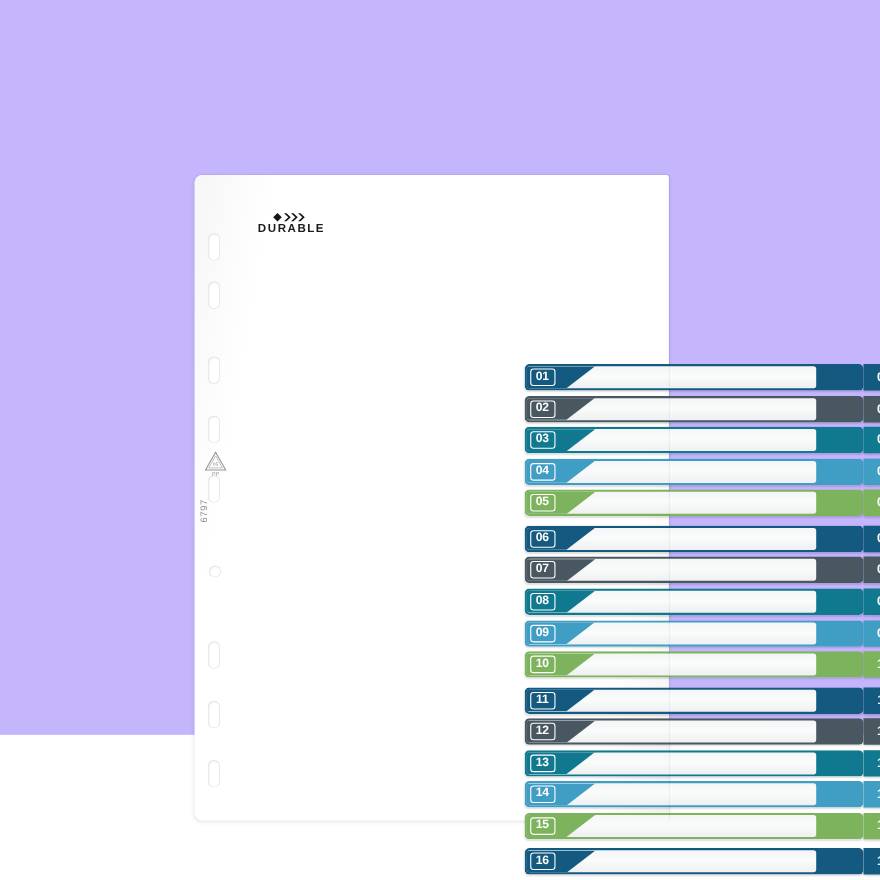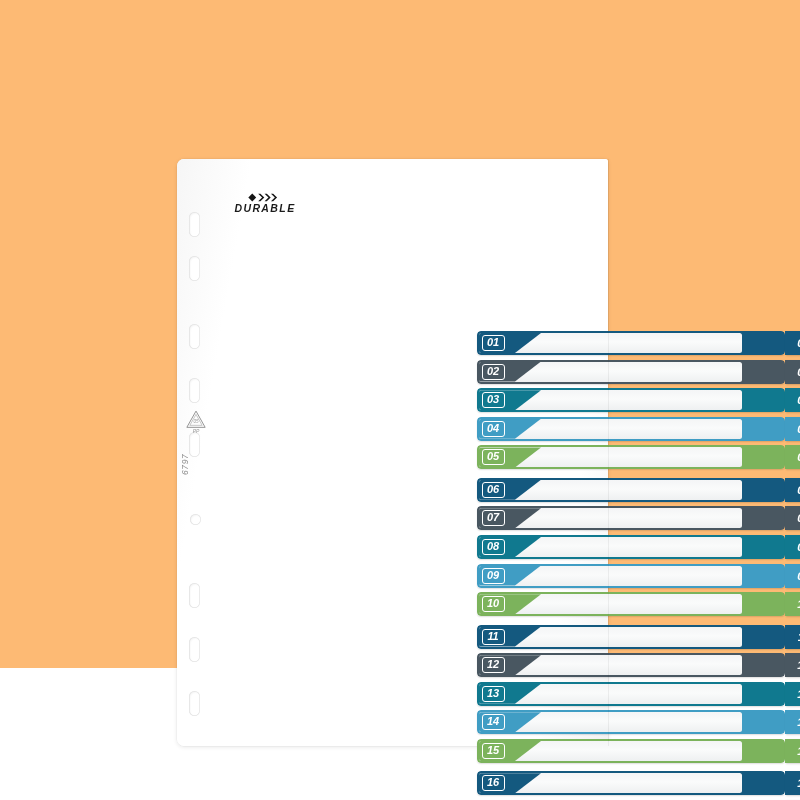--- a/index.html
+++ b/index.html
@@ -9,22 +9,21 @@
     height: 800px;
     background: #ffffff;
     font-family: "Liberation Sans", sans-serif;
     overflow: hidden;
   }
 
   #stage {
     position: relative;
     width: 800px;
     height: 668px;
-    background: #fdba74;
-    font-style: italic;
+    background: #c4b5fd;
   }
 
   
   #paper {
     position: absolute;
     left: 177px;
     top: 159px;
     width: 431px;
     height: 587px;
     background: #fdfdfd;

